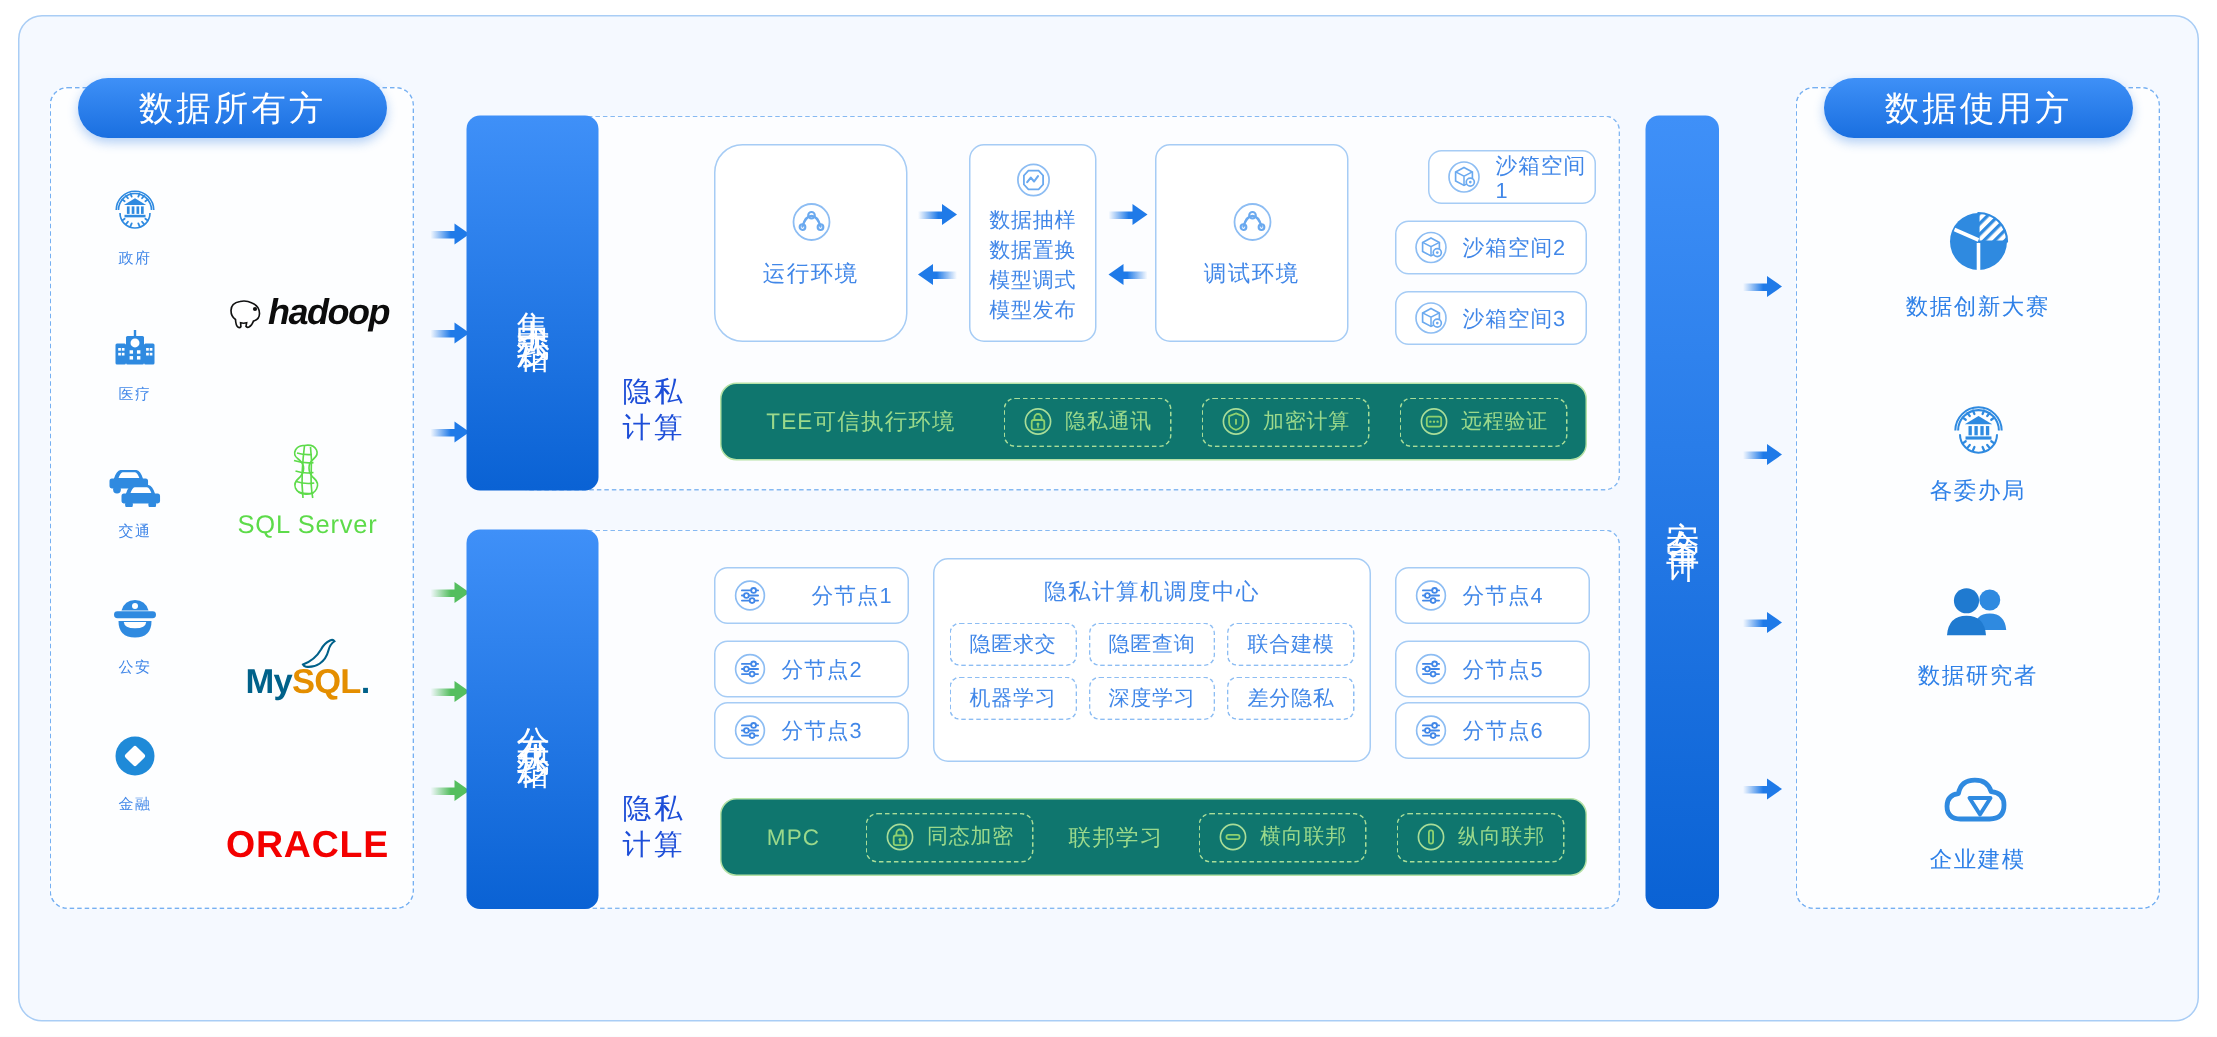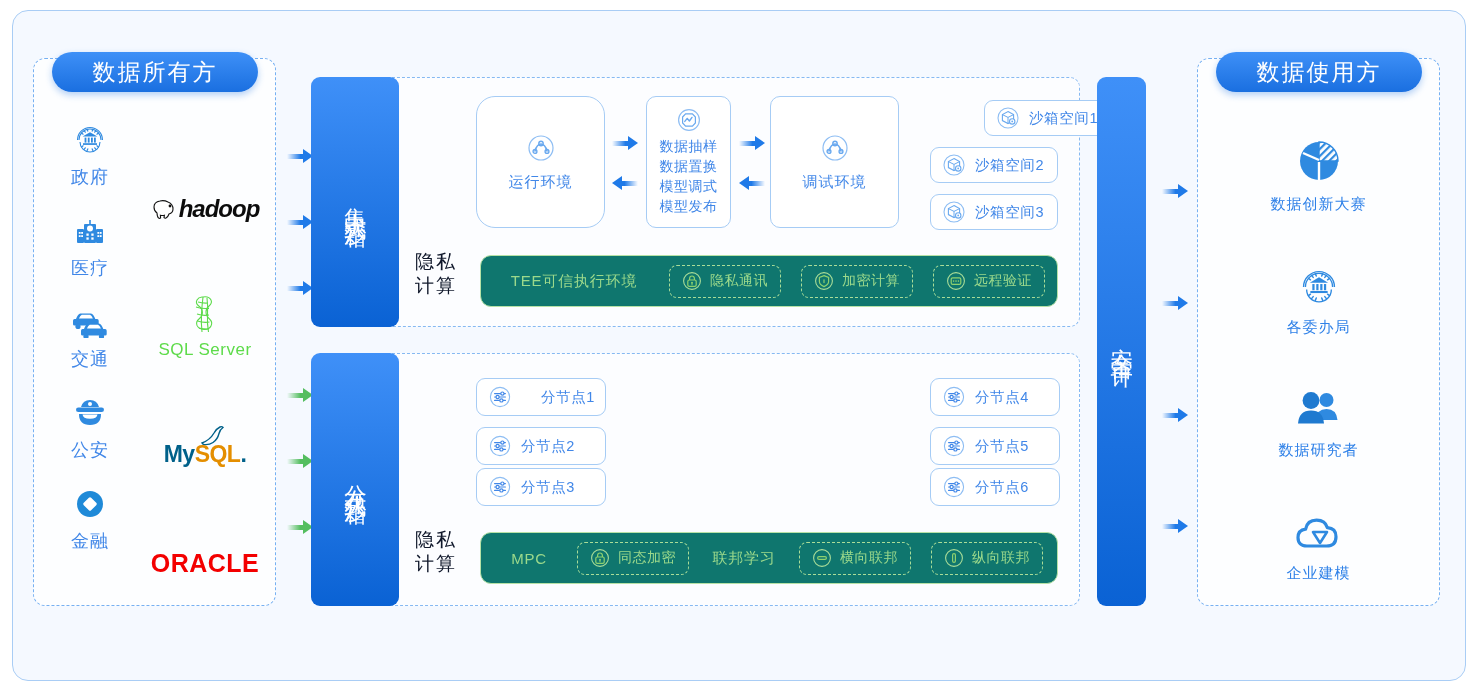--- a/index.html
+++ b/index.html
@@ -64,21 +64,21 @@
   .src-item {
     height: 91px;
     display: flex;
     flex-direction: column;
     align-items: center;
     justify-content: flex-start;
   }
   .src-item .glyph { height: 40px; display: flex; align-items: center; }
   .src-item .cap {
     margin-top: 5px;
-    font-size: 18px;
+    font-size: 10px;
     color: #4187e8;
     letter-spacing: 1px;
   }
 
   
   .logo-col { position: absolute; left: 145px; top: 150px; width: 120px; }
   .logo-slot { height: 118px; display: flex; align-items: center; justify-content: center; }
 
   .logo-hadoop { font-size: 24px; font-weight: bold; font-style: italic; color: #0c0c0c; letter-spacing: -1px; display:flex; align-items:center; }
   .logo-sqlserver { display:flex; flex-direction:column; align-items:center; }
@@ -179,21 +179,21 @@
     align-items: center;
     gap: 9px;
     padding-left: 11px;
     border: 1.4px solid #a6ccf5;
     border-radius: 9px;
     background: #ffffff;
     color: #4187e8;
     font-size: 14.5px;
     letter-spacing: .6px;
   }
-  #space1 { left: 984px; top: 100px; width: 128px; height: 36px; }
+  #space1 { left: 952px; top: 100px; width: 112px; height: 36px; }
   #space2 { left: 930px; top: 147px; width: 128px; height: 36px; }
   #space3 { left: 930px; top: 194px; width: 128px; height: 36px; }
 
   #node1 { left: 476px; top: 378px; width: 130px; height: 38px; gap: 29px; }
   #node2 { left: 476px; top: 427px; width: 130px; height: 38px; }
   #node3 { left: 476px; top: 468px; width: 130px; height: 38px; }
   #node4 { left: 930px; top: 378px; width: 130px; height: 38px; }
   #node5 { left: 930px; top: 427px; width: 130px; height: 38px; }
   #node6 { left: 930px; top: 468px; width: 130px; height: 38px; }
 
@@ -228,21 +228,21 @@
     letter-spacing: .5px;
     display: flex;
     align-items: center;
     justify-content: center;
   }
 
   
   .pc-label {
     position: absolute;
     width: 56px;
-    color: #0f172a;
+    color: #1d4ed8;
     font-size: 19px;
     letter-spacing: 2px;
     line-height: 1.28;
     text-align: center;
   }
   #pc-label-top { left: 408px; top: 250px; }
   #pc-label-bot { left: 408px; top: 528px; }
 
   .pc-bar {
     position: absolute;
@@ -664,20 +664,31 @@
         <g fill="#ffffff" stroke="#4187e8" stroke-width="1.2">
             <circle cx="14.4" cy="8.6" r="1.6"></circle>
             <circle cx="9.6" cy="12" r="1.6"></circle>
             <circle cx="13.4" cy="15.4" r="1.6"></circle>
           </g>
       </svg>
     </span>
     <span>分节点3</span>
   </div>
 
+  <div id="sched">
+    <div class="sched-title">隐私计算机调度中心</div>
+    <div class="sched-grid">
+      <div class="sched-cell">隐匿求交</div>
+      <div class="sched-cell">隐匿查询</div>
+      <div class="sched-cell">联合建模</div>
+      <div class="sched-cell">机器学习</div>
+      <div class="sched-cell">深度学习</div>
+      <div class="sched-cell">差分隐私</div>
+    </div>
+  </div>
 
   <div class="chip-row" id="node4">
     <span>
       <svg width="24" height="24" viewBox="0 0 24 24">
         <circle cx="12" cy="12" r="9.6" fill="none" stroke="#8dbdf3" stroke-width="1.1"></circle>
         <g stroke="#4187e8" stroke-width="1.2" stroke-linecap="round">
             <path d="M6.6 8.6 h10.8 M6.6 12 h10.8 M6.6 15.4 h10.8"></path>
           </g>
         <g fill="#ffffff" stroke="#4187e8" stroke-width="1.2">
             <circle cx="14.4" cy="8.6" r="1.6"></circle>

